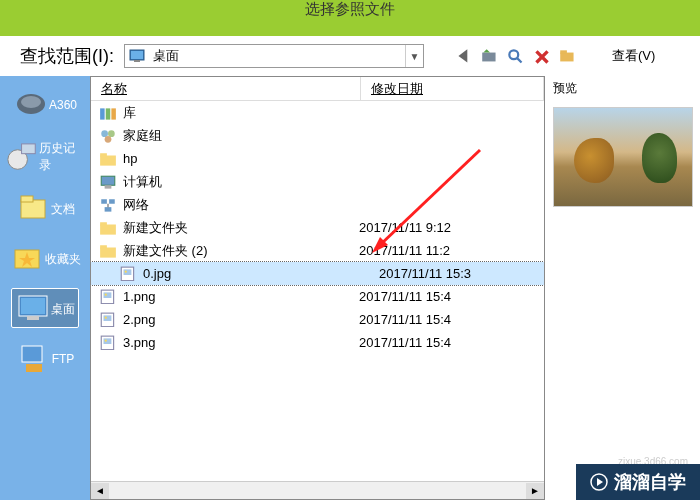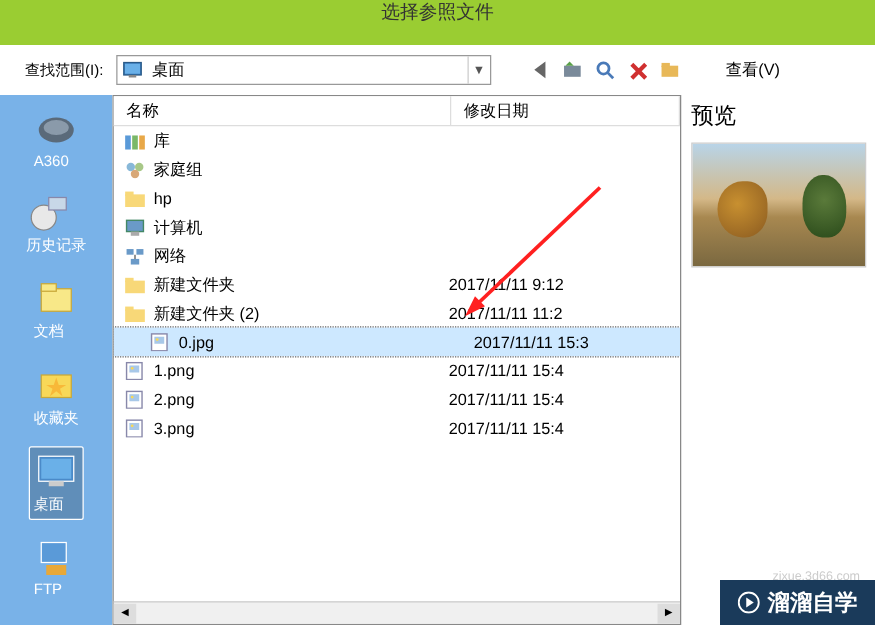--- a/index.html
+++ b/index.html
@@ -1,48 +1,48 @@
 <!DOCTYPE html>
 <html><head>
 <meta charset="utf-8">
 <style>
 * { margin: 0; padding: 0; box-sizing: border-box; font-family: "Microsoft YaHei", sans-serif; }
 body { background: #fff; width: 700px; height: 500px; overflow: hidden; position: relative; }
 .titlebar { background: #9ACD32; height: 36px; display: flex; align-items: flex-start; justify-content: center; color: #333; font-size: 15px; }
 .toolbar { height: 40px; display: flex; align-items: center; padding: 0 20px; gap: 10px; background: #fff; }
-.toolbar-label { font-size: 12px; color: #000; }
+.toolbar-label { font-size: 18px; color: #000; }
 .dropdown { display: flex; align-items: center; border: 1px solid #999; height: 24px; width: 300px; background: #fff; }
 .dropdown-icon { width: 18px; height: 16px; margin: 0 4px; }
 .dropdown-text { flex: 1; font-size: 13px; padding-left: 2px; }
 .dropdown-arrow { width: 18px; text-align: center; font-size: 10px; color: #555; border-left: 1px solid #ccc; height: 100%; display: flex; align-items: center; justify-content: center; }
 .tool-icons { display: flex; gap: 6px; align-items: center; margin-left: 20px; }
 .tool-icon { width: 20px; height: 18px; display: flex; align-items: center; justify-content: center; }
 .view-btn { font-size: 13px; margin-left: 24px; }
 .main { display: flex; height: 424px; }
 .sidebar { width: 90px; background: #79b2e8; display: flex; flex-direction: column; align-items: center; padding-top: 8px; overflow: hidden; }
-.sidebar-item { display: flex; flex-direction: column; margin-bottom: 10px; cursor: pointer; padding: 4px; }
+.sidebar-item { display: flex; align-items: center; margin-bottom: 10px; cursor: pointer; padding: 4px; }
 .sidebar-item.active { background: rgba(0,0,0,0.2); border: 1px solid #fff; border-radius: 2px; padding: 3px; }
 .sidebar-icon { width: 36px; height: 32px; display: flex; align-items: center; justify-content: center; }
 .sidebar-label { color: #fff; font-size: 12px; margin-top: 2px; }
 .filelist-container { flex: 1; border: 1px solid #888; margin: 0; display: flex; flex-direction: column; background: #fff; position: relative; }
-.headers { display: flex; height: 24px; border-bottom: 1px solid #ddd; background: #fff; }
+.headers { display: flex; height: 24px; border-bottom: 1px solid #ddd; background: #fff; text-decoration: underline; }
 .header-cell { font-size: 13px; padding: 3px 10px; border-right: 1px solid #ddd; }
 .header-name { width: 270px; }
 .header-date { flex: 1; }
 .filelist { flex: 1; overflow: hidden; }
 .file-row { display: flex; align-items: center; height: 23px; padding-left: 8px; font-size: 13px; }
 .file-row.selected { background: #cde8ff; outline: 1px dotted #666; padding-left: 28px; }
 .file-icon { width: 18px; height: 16px; margin-right: 6px; display: flex; align-items: center; justify-content: center; }
 .file-name { width: 236px; }
 .file-date { flex: 1; }
 .scrollbar-h { height: 18px; background: #f0f0f0; border-top: 1px solid #ccc; display: flex; align-items: center; }
 .scroll-arrow { width: 18px; height: 16px; background: #ddd; display: flex; align-items: center; justify-content: center; font-size: 10px; }
 .scroll-track { flex: 1; }
 .preview-pane { width: 155px; background: #fff; padding: 4px 0 0 8px; }
-.preview-label { font-size: 18px; margin-bottom: 10px; }
+.preview-label { font-size: 12px; margin-bottom: 10px; }
 .preview-img { width: 140px; height: 100px; background: linear-gradient(180deg, #b8d4e8 0%, #d4b888 45%, #a88850 60%, #7a6840 100%); position: relative; border: 1px solid #ccc; overflow: hidden; }
 .preview-img::before { content:''; position:absolute; left:20px; top:30px; width:40px; height:45px; background: radial-gradient(circle at 40% 40%, #c89030, #8a5a20); border-radius: 50% 40% 45% 50%; }
 .preview-img::after { content:''; position:absolute; right:15px; top:25px; width:35px; height:50px; background: radial-gradient(circle at 50% 40%, #5a7a3a, #2a4a1a); border-radius: 45% 50% 40% 45%; }
 .arrow-annotation { position: absolute; left: 370px; top: 145px; pointer-events: none; z-index: 10; }
 .watermark { position: absolute; right: 0; bottom: 0; background: #1a3a5a; color: #fff; font-size: 18px; font-weight: bold; padding: 6px 14px; display: flex; align-items: center; gap: 6px; }
 .watermark-sub { position: absolute; right: 8px; bottom: 32px; color: #ccc; font-size: 10px; background: rgba(255,255,255,0.8); padding: 1px 4px; }
 </style>
 </head>
 <body>
 

